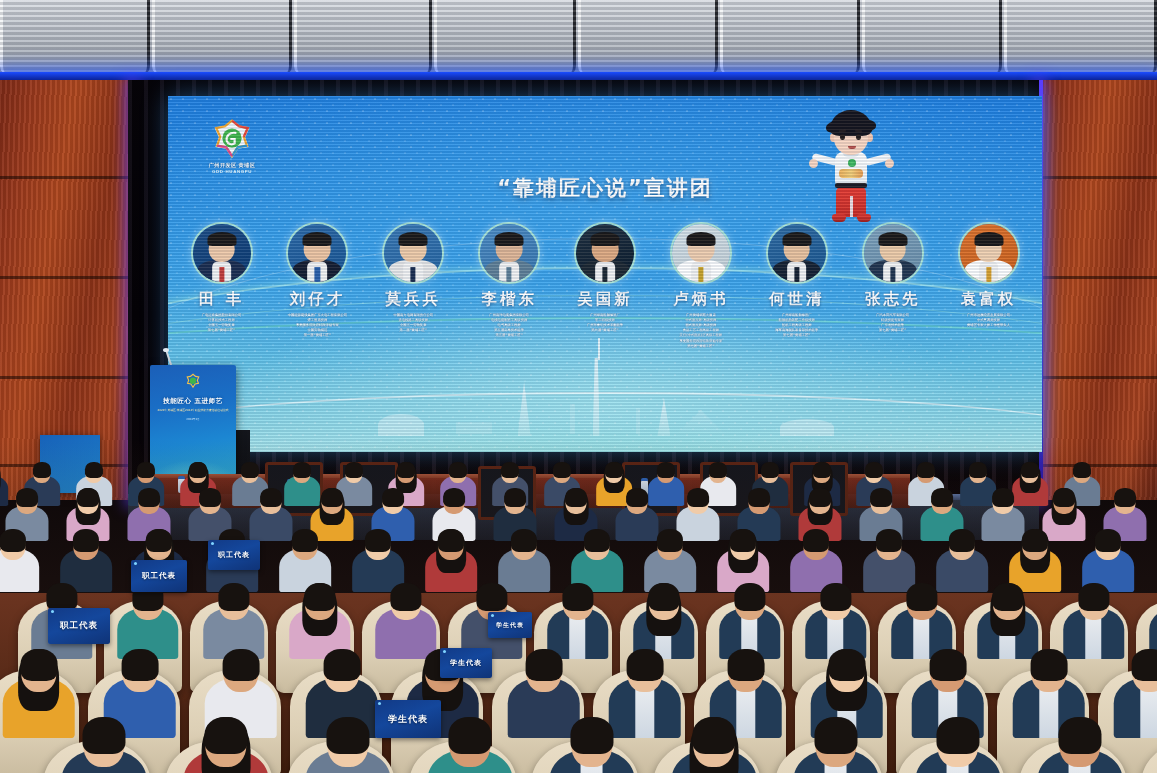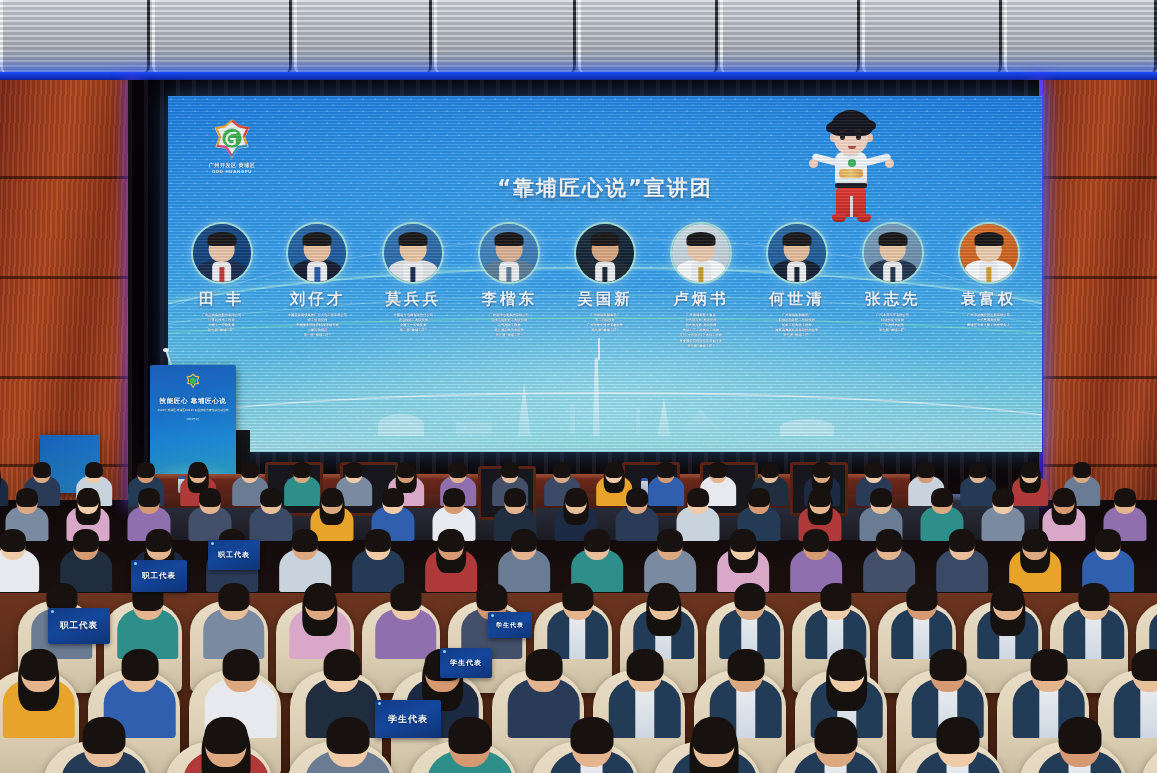--- a/index.html
+++ b/index.html
@@ -508,21 +508,21 @@
   <div class="podium">
     <div class="pod-mic"></div>
       <div class="pod-mic2"></div>
     <div class="pod-panel">
       <div class="pod-logo">
         <svg viewBox="0 0 100 96" width="16" height="16">
           <path d="M50 6 L66 19 L86 23 L77 43 L84 63 L63 67 L50 87 L37 67 L16 63 L23 43 L14 23 L34 19 Z" fill="none" stroke="#f4c24a" stroke-width="7"></path>
           <circle cx="50" cy="46" r="20" fill="#3fb54a"></circle>
         </svg>
       </div>
-      <div class="pod-title">技能匠心  靠埔匠心说</div>
+      <div class="pod-title">技能匠心  五进师艺</div>
       <div class="pod-sub">2024年黄埔区·黄埔区2024年职业技能竞赛活动启动仪式</div>
       <div class="pod-date">2024年3月</div>
       <div class="pod-sky"></div>
     </div>
   </div>
 
   <div class="table-top"></div>
   <div class="head-table"></div>
   <div class="chair-dk" style="left:265px;top:462px;"></div>
   <div class="chair-dk" style="left:340px;top:462px;"></div>

